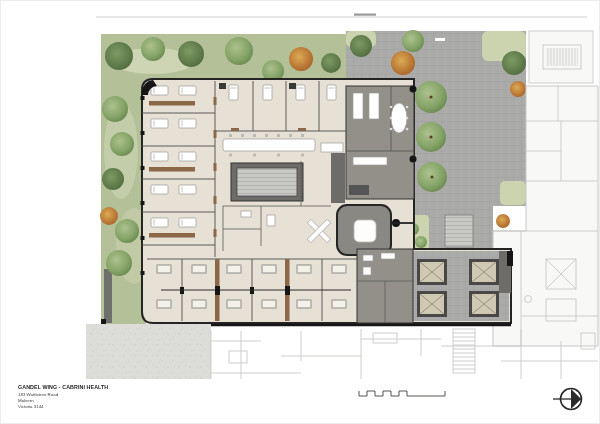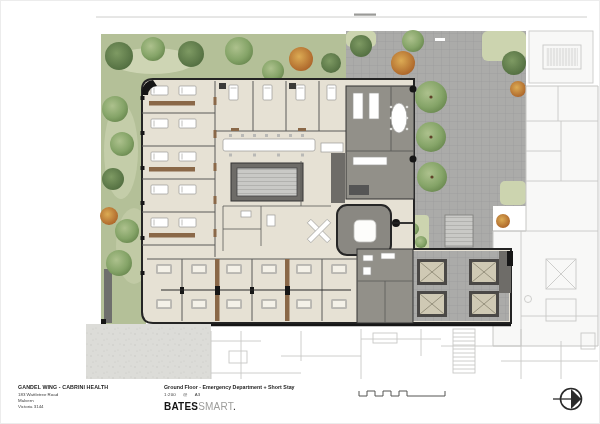--- a/index.html
+++ b/index.html
@@ -338,29 +338,20 @@
 
 <div class="tb tb-left">
   <div class="proj">GANDEL WING  -  CABRINI HEALTH</div>
   <div class="addr">
     <div>183 Wattletree Road</div>
     <div>Malvern</div>
     <div>Victoria 3144</div>
   </div>
 </div>
 
-<div class="tb tb-mid">
-  <div class="dtitle">Ground Floor - Emergency Department + Short Stay</div>
-  <div class="dscale">
-    <span>1:200</span><span>@</span><span>A3</span>
-  </div>
-  <div class="logo">
-    <span class="b">BATES</span><span class="l">SMART</span><span class="p">.</span>
-  </div>
-</div>
 
 <svg class="scalebar" width="92" height="16" viewBox="0 0 92 16">
   <path d="M2 4V9H10V4H18V9H26V4H34V9H42V4H50V9H88V4" fill="none" stroke="#555553" stroke-width="1"></path>
 </svg>
 
 <svg class="north" width="40" height="30" viewBox="0 0 40 30">
   <circle cx="22" cy="15" r="10.5" fill="none" stroke="#2b2b2b" stroke-width="1.6"></circle>
   <path d="M4 15H33" stroke="#2b2b2b" stroke-width="1.3"></path>
   <path d="M22 5L32.2 15L22 25Z" fill="#2b2b2b"></path>
 </svg>

